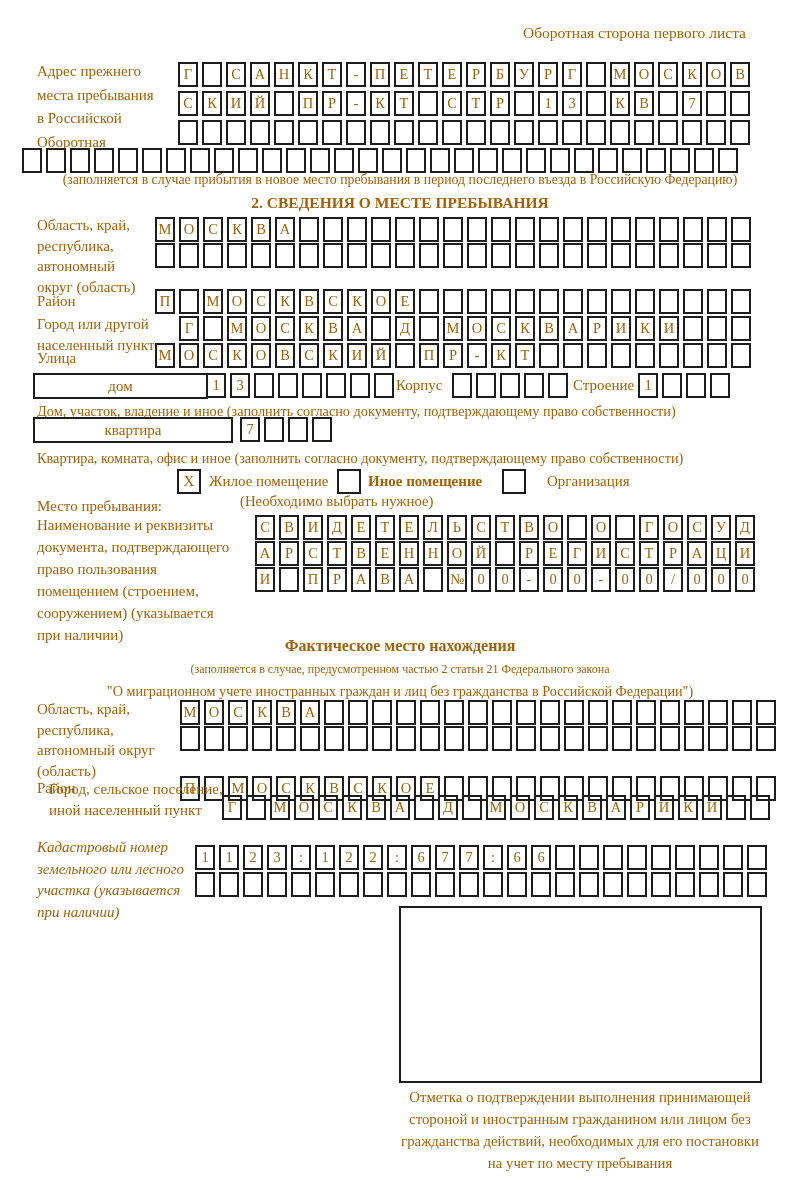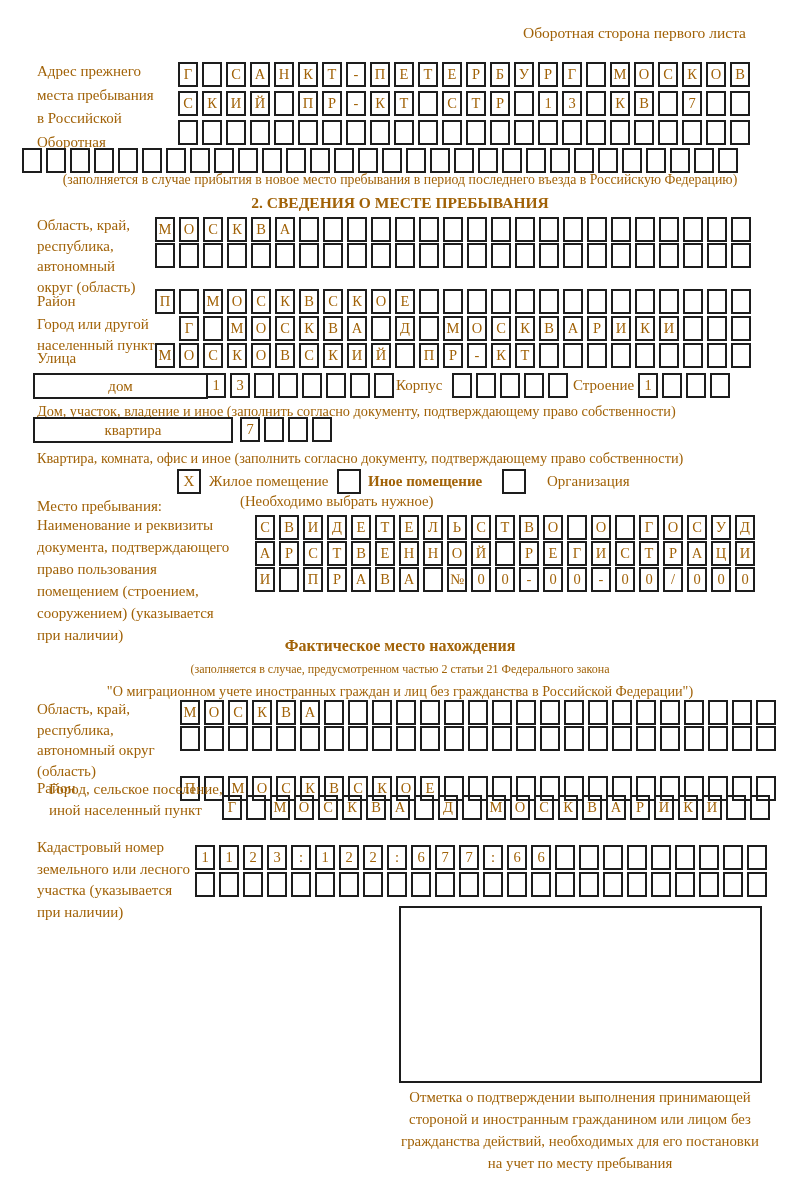--- a/index.html
+++ b/index.html
@@ -552,21 +552,21 @@
       <span class="cell">В</span>
       <span class="cell">А</span>
       <span class="cell">Р</span>
       <span class="cell">И</span>
       <span class="cell">К</span>
       <span class="cell">И</span>
       <span class="cell"></span>
       <span class="cell"></span>
     </div>
 
-  <div class="lab" style="left:37px;top:837px;line-height:21.5px;">
+  <div class="lab" style="left:37px;top:837px;line-height:21.5px;font-style:italic;">
       <div class="lab-line">Кадастровый номер</div>
       <div class="lab-line">земельного или лесного</div>
       <div class="lab-line">участка (указывается</div>
       <div class="lab-line">при наличии)</div>
     </div>
   <div class="cellrow" style="left:195px;top:845px;">
       <span class="cell">1</span>
       <span class="cell">1</span>
       <span class="cell">2</span>
       <span class="cell">3</span>

